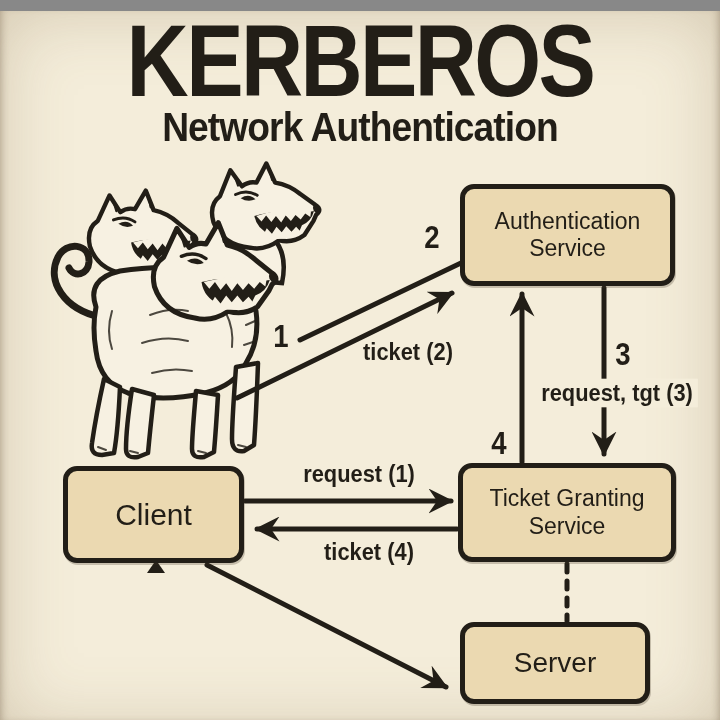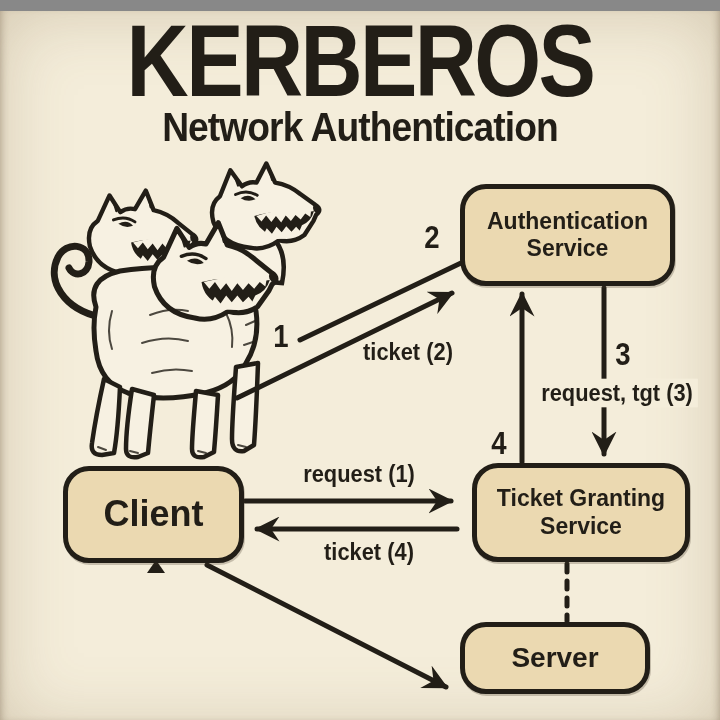--- a/index.html
+++ b/index.html
@@ -21,23 +21,23 @@
     transform:scale(.86,1.02);transform-origin:50% 0;
   }
   .subtitle{
     position:absolute;top:93px;left:0;width:720px;text-align:center;
     font-size:40px;font-weight:bold;line-height:1.1;letter-spacing:-1px;
     transform:scale(.93,1.02);transform-origin:50% 0;
   }
   svg.art{position:absolute;left:0;top:0;width:720px;height:720px;}
   .node{
     position:absolute;box-sizing:border-box;
-    background:var(--boxfill);border:5px solid var(--ink);border-radius:26px;
+    background:var(--boxfill);border:5px solid var(--ink);border-radius:14px;
     display:flex;align-items:center;justify-content:center;text-align:center;
-    font-weight:bold;line-height:1.18;padding:2px 6px;
+    font-weight:normal;line-height:1.18;padding:2px 6px;
     box-shadow:1px 2px 0 rgba(60,48,30,.25);
   }
   .elabel{
     position:absolute;font-weight:bold;white-space:nowrap;
     transform:translate(-50%,-50%) scale(.95,1.06);
     font-size:23px;
   }
   .elabel.num{font-size:29px;}
   .elabel.lined{background:var(--bg);padding:0 5px;}
 </style>
@@ -97,27 +97,27 @@
       <path d="M147,562 L165,562 L156,549 Z" style="fill:var(--ink);stroke:none"></path>
     </g>
   </svg>
 
   <div class="title">KERBEROS</div>
   <div class="subtitle">Network Authentication</div>
 
   <div class="node" style="left:460px;top:173px;width:215px;height:102px;font-size:23px;">
     <span>Authentication Service</span>
   </div>
-  <div class="node" style="left:63px;top:455px;width:181px;height:97px;font-size:36px;">
+  <div class="node" style="left:63px;top:455px;width:181px;height:97px;font-size:30px;">
     <span>Client</span>
   </div>
-  <div class="node" style="left:472px;top:452px;width:218px;height:99px;font-size:23px;">
+  <div class="node" style="left:458px;top:452px;width:218px;height:99px;font-size:23px;">
     <span>Ticket Granting Service</span>
   </div>
-  <div class="node" style="left:460px;top:611px;width:190px;height:72px;font-size:28px;">
+  <div class="node" style="left:460px;top:611px;width:190px;height:82px;font-size:28px;">
     <span>Server</span>
   </div>
 
   <div class="elabel num" style="left:281px;top:326px;">1</div>
   <div class="elabel num" style="left:432px;top:227px;">2</div>
   <div class="elabel num" style="left:623px;top:344px;">3</div>
   <div class="elabel num" style="left:499px;top:433px;">4</div>
   <div class="elabel" style="left:408px;top:341px;">ticket (2)</div>
   <div class="elabel lined" style="left:617px;top:382px;">request, tgt (3)</div>
   <div class="elabel" style="left:359px;top:463px;">request (1)</div>

